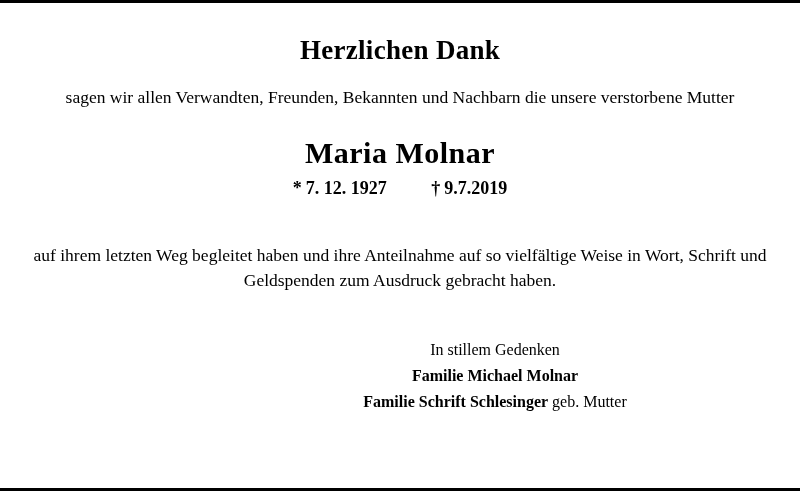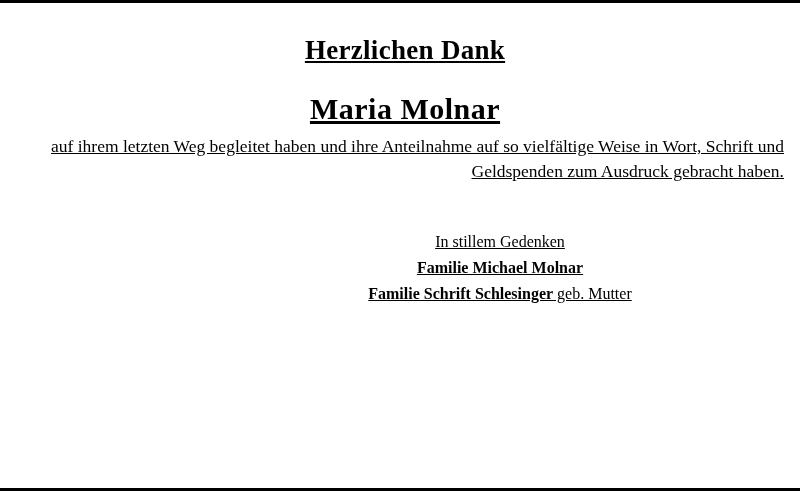--- a/index.html
+++ b/index.html
@@ -20,23 +20,22 @@
     border-top: 3px solid #000000;
     border-bottom: 3px solid #000000;
     overflow: hidden;
   }
   .inner {
     position: absolute;
     left: 0;
     right: 0;
     top: 0;
     bottom: 0;
-    padding: 22px 16px 18px 26px;
+    padding: 22px 26px 18px 26px;
     box-sizing: border-box;
-    text-decoration: underline;
   }
   .headline {
     text-align: center;
     font-size: 27px;
     font-weight: bold;
     letter-spacing: 0.3px;
     margin-top: 10px;
     margin-bottom: 20px;
   }
   .intro {
@@ -61,21 +60,21 @@
   }
   .dates .birth {
     margin-right: 40px;
   }
   .dates .sym {
     margin-right: 4px;
   }
   .body-text {
     font-size: 17.5px;
     line-height: 1.45;
-    text-align: right;
+    text-align: center;
     margin-bottom: 44px;
   }
   .signoff {
     text-align: center;
     font-size: 16px;
     line-height: 1.62;
     margin-left: 190px;
   }
   .signoff .line1 {
     font-weight: normal;
@@ -88,23 +87,32 @@
   }
 </style>
 </head>
 <body>
 
 <div class="notice">
   <div class="inner">
 
     <div class="headline">Herzlichen Dank</div>
 
+    <div class="intro">sagen wir allen Verwandten, Freunden, Bekannten und Nachbarn die unsere verstorbene Mutter</div>
 
     <div class="name">Maria Molnar</div>
 
+    <div class="dates">
+      <span class="birth">
+        <span class="sym">*</span><span>7. 12. 1927</span>
+      </span>
+      <span class="death">
+        <span class="sym">†</span><span>9.7.2019</span>
+      </span>
+    </div>
 
     <div class="body-text">auf ihrem letzten Weg begleitet haben und ihre Anteilnahme auf so vielfältige Weise in Wort, Schrift und Geldspenden zum Ausdruck gebracht haben.</div>
 
     <div class="signoff">
       <div class="line1">In stillem Gedenken</div>
       <div class="strong">Familie Michael Molnar</div>
       <div>
         <span class="strong">Familie Schrift Schlesinger</span><span class="regular"> geb. Mutter</span>
       </div>
     </div>

